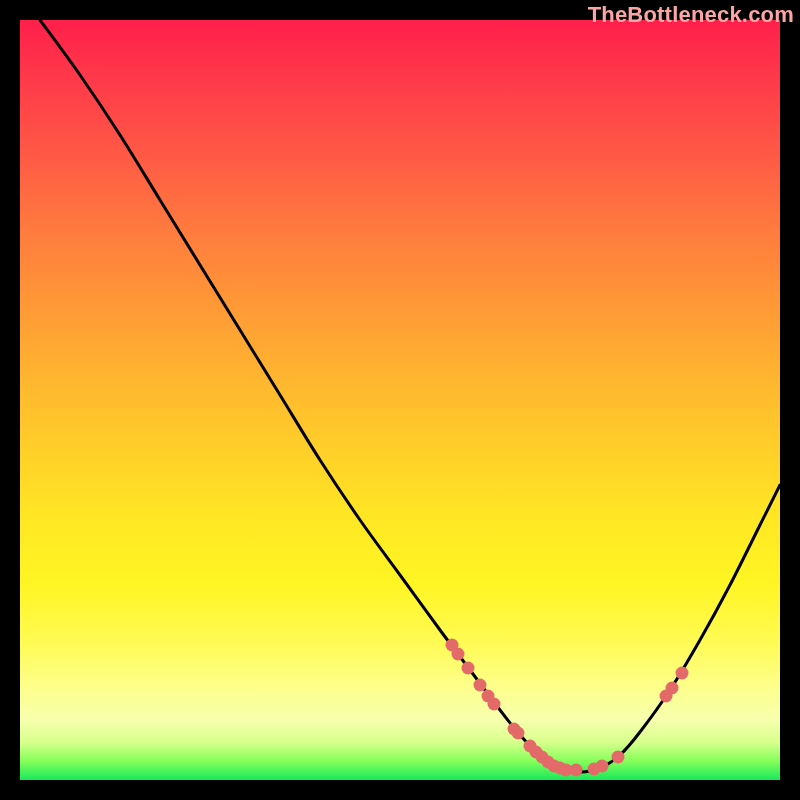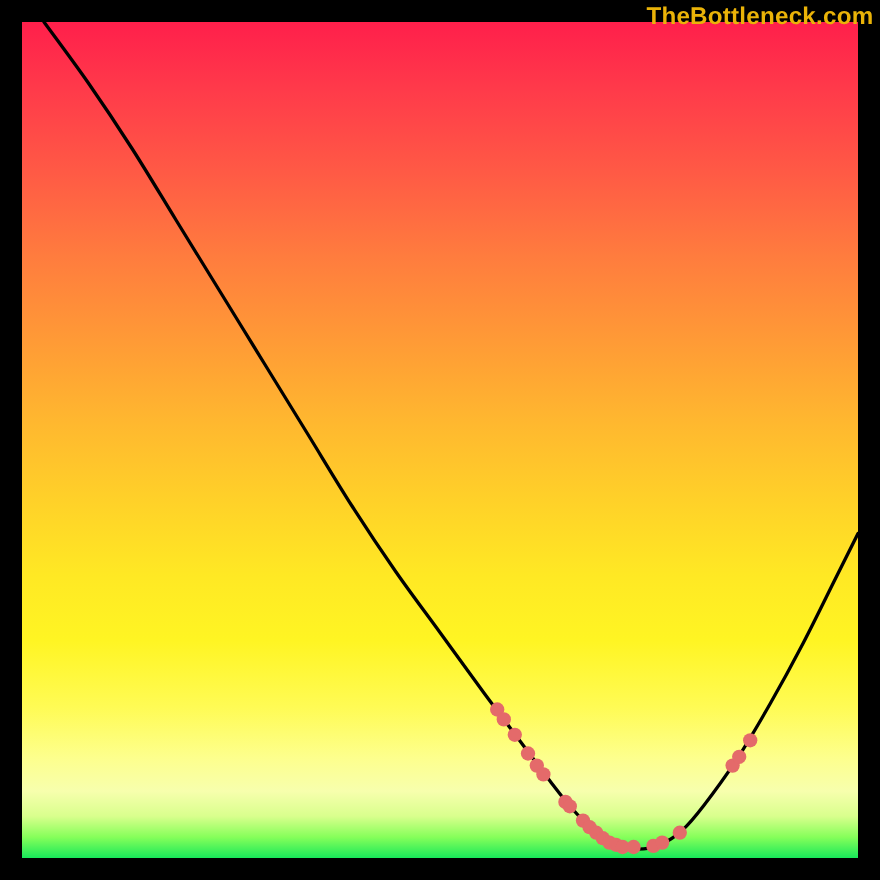--- a/index.html
+++ b/index.html
@@ -41,21 +41,21 @@
       #f7ffad 92%,
       #d9ff8d 95%,
       #86ff5a 97.5%,
       #18e85a 100%
     );
   }
   .watermark {
     position: absolute;
     top: 2px;
     right: 6px;
-    color: #eab308;
+    color: #fca5a5;
     font-size: 22px;
     font-weight: 600;
     letter-spacing: 0.2px;
     font-family: Arial, Helvetica, sans-serif;
   }
   svg.curve-layer {
     position: absolute;
     left: 20px;
     top: 20px;
     width: 760px;

